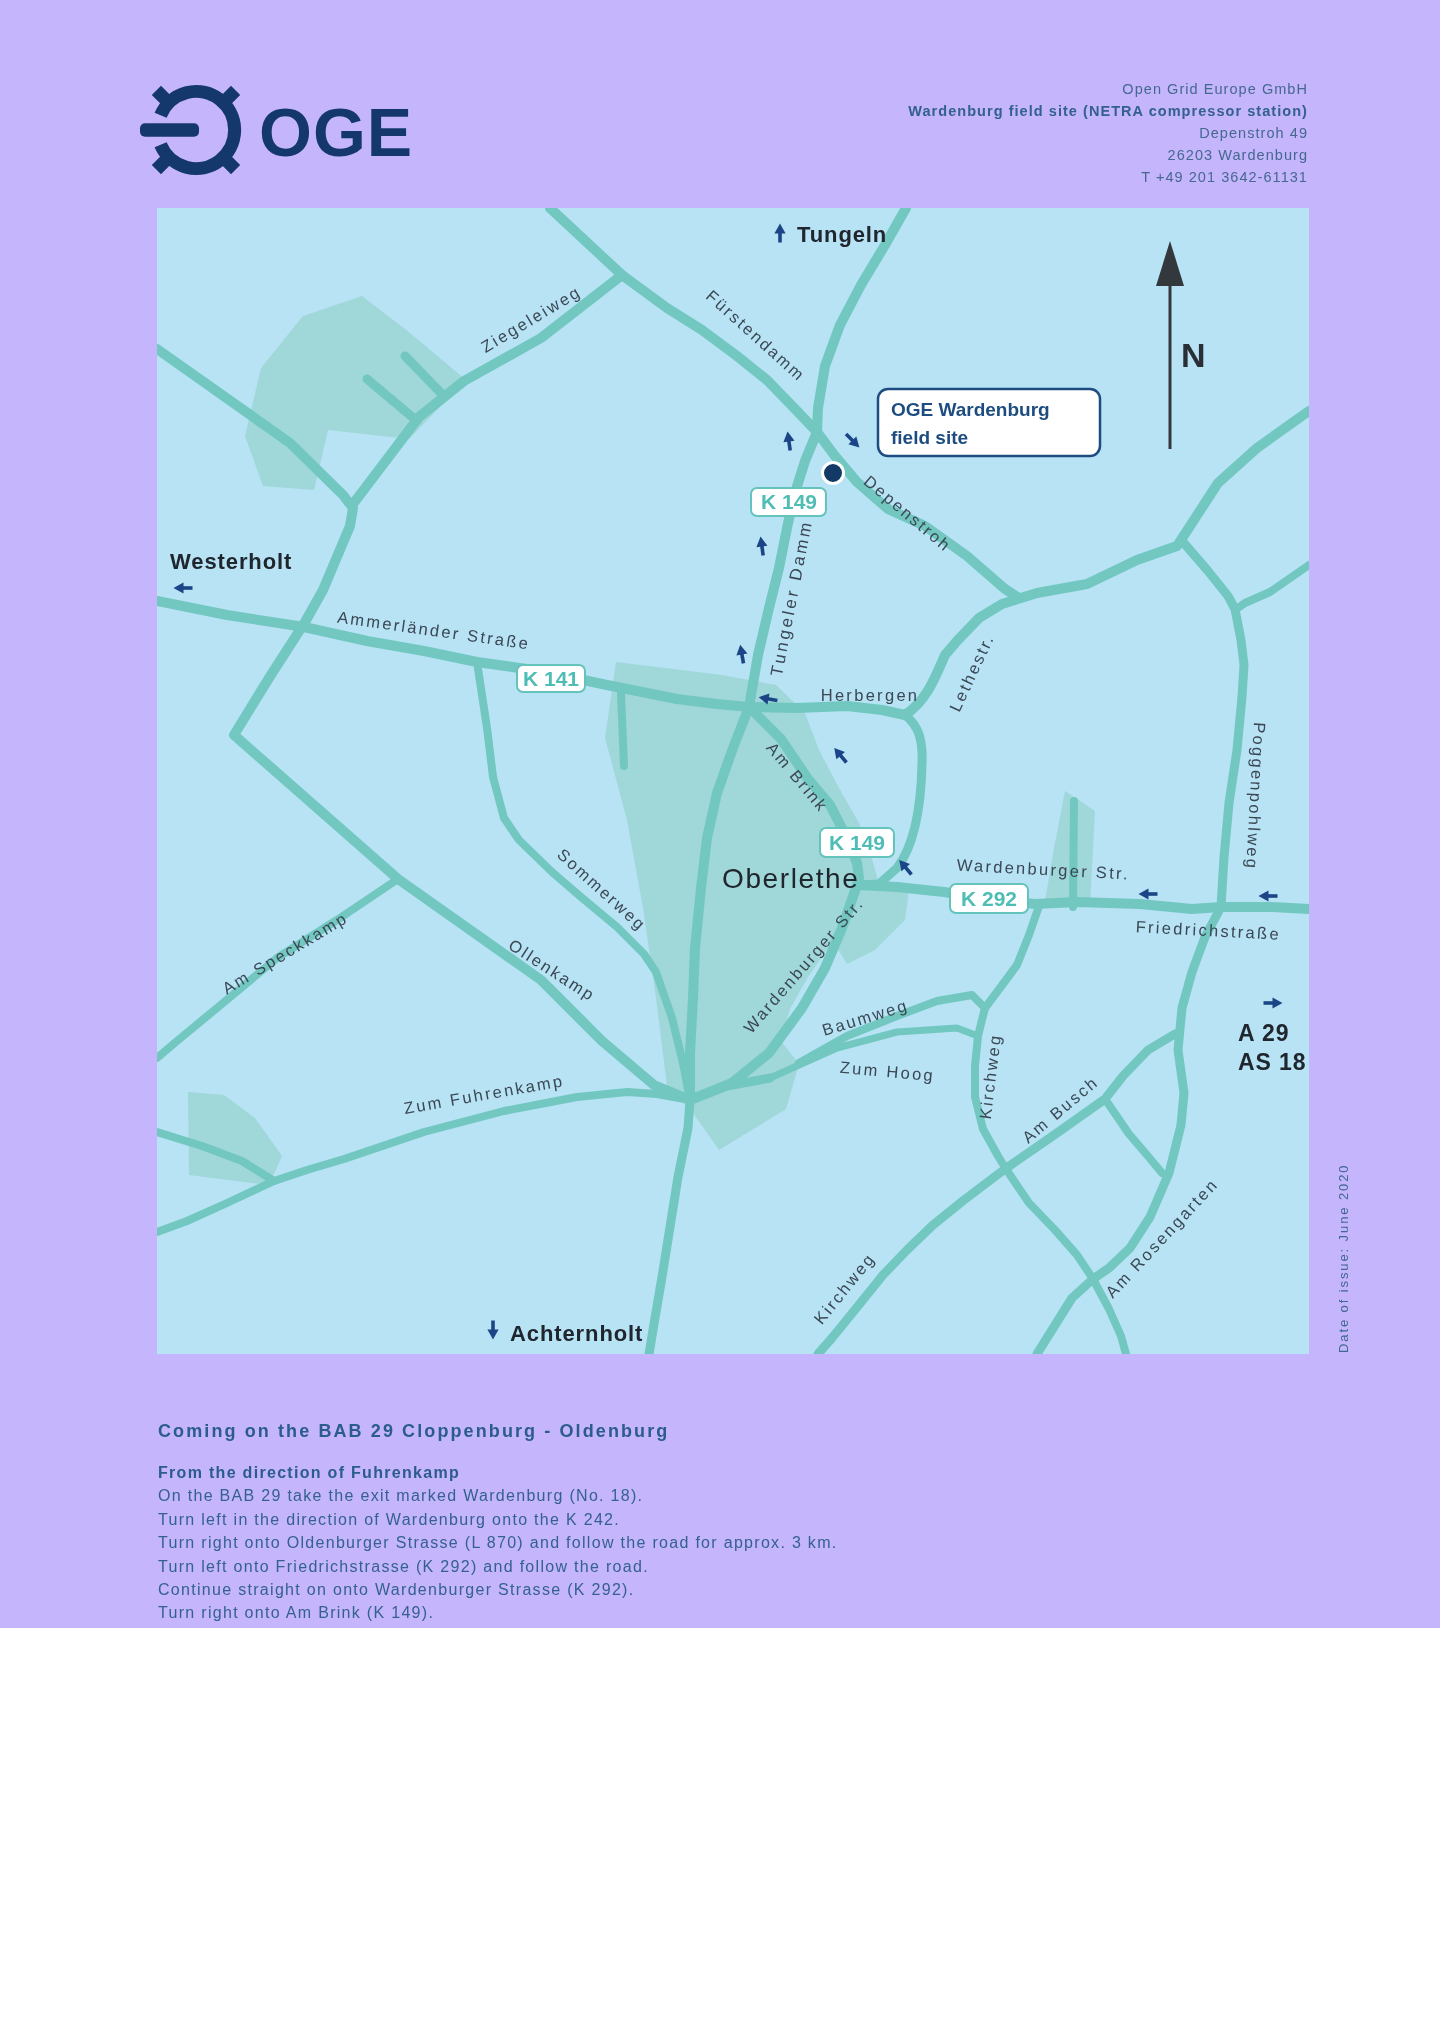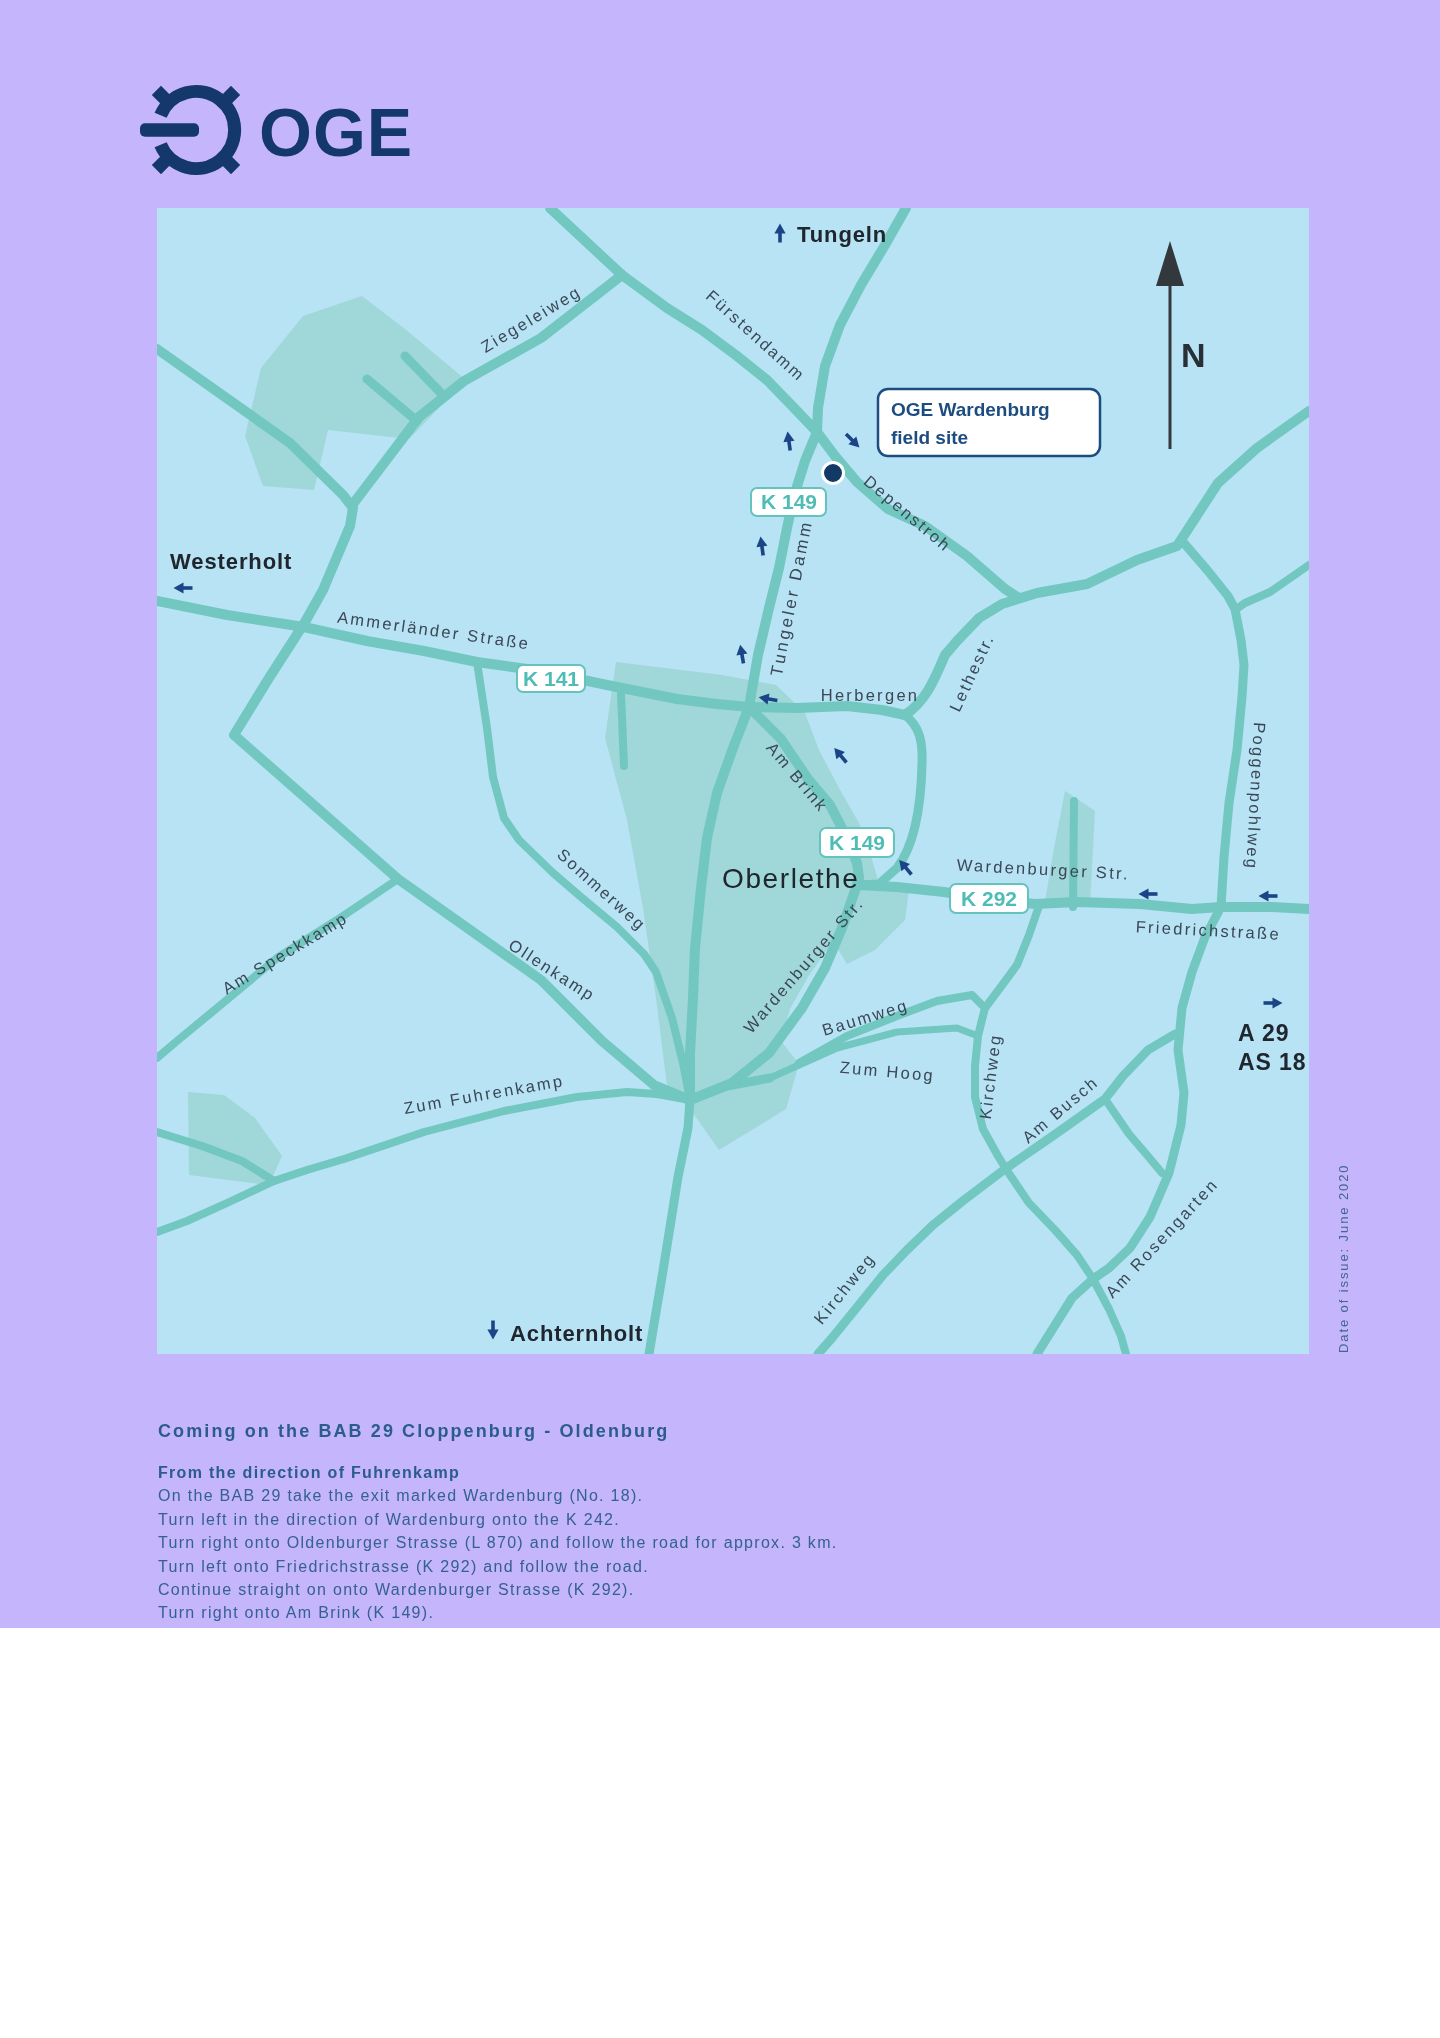--- a/index.html
+++ b/index.html
@@ -23,20 +23,27 @@
     <path d="M160.6,45.2 A38.5,38.5 0 1 1 160.6,74.8" stroke-width="13"></path>
 
     <path d="M221.5,85.5 L235.6,99.6 M221.5,34.5 L235.6,20.4 M170.5,34.5 L156.4,20.4 M170.5,85.5 L156.4,99.6" stroke-width="13"></path>
   </g>
 
   <rect x="140" y="53.2" width="59" height="13.6" rx="5" fill="#14386b"></rect>
 
   <text x="259" y="85.5" font-size="68" font-weight="bold" fill="#14386b" letter-spacing="1">OGE</text>
 </svg>
 
+<div class="hdr">
+  Open Grid Europe GmbH<br>
+  <b>Wardenburg field site (NETRA compressor station)</b><br>
+  Depenstroh 49<br>
+  26203 Wardenburg<br>
+  T +49 201 3642-61131
+</div>
 
 <svg id="map" width="1152" height="1146" viewBox="0 0 1152 1146" style="position:absolute;left:157px;top:208px">
 
   <rect x="0" y="0" width="1152" height="1146" fill="#b7e3f5"></rect>
 
   <defs>
     <g id="arr" stroke="#1b4586" fill="#1b4586">
       <line x1="0" y1="8.5" x2="0" y2="-1.5" stroke-width="3.6"></line>
       <polygon points="-5.6,-0.5 5.6,-0.5 0,-10.5" stroke="none"></polygon>
     </g>

